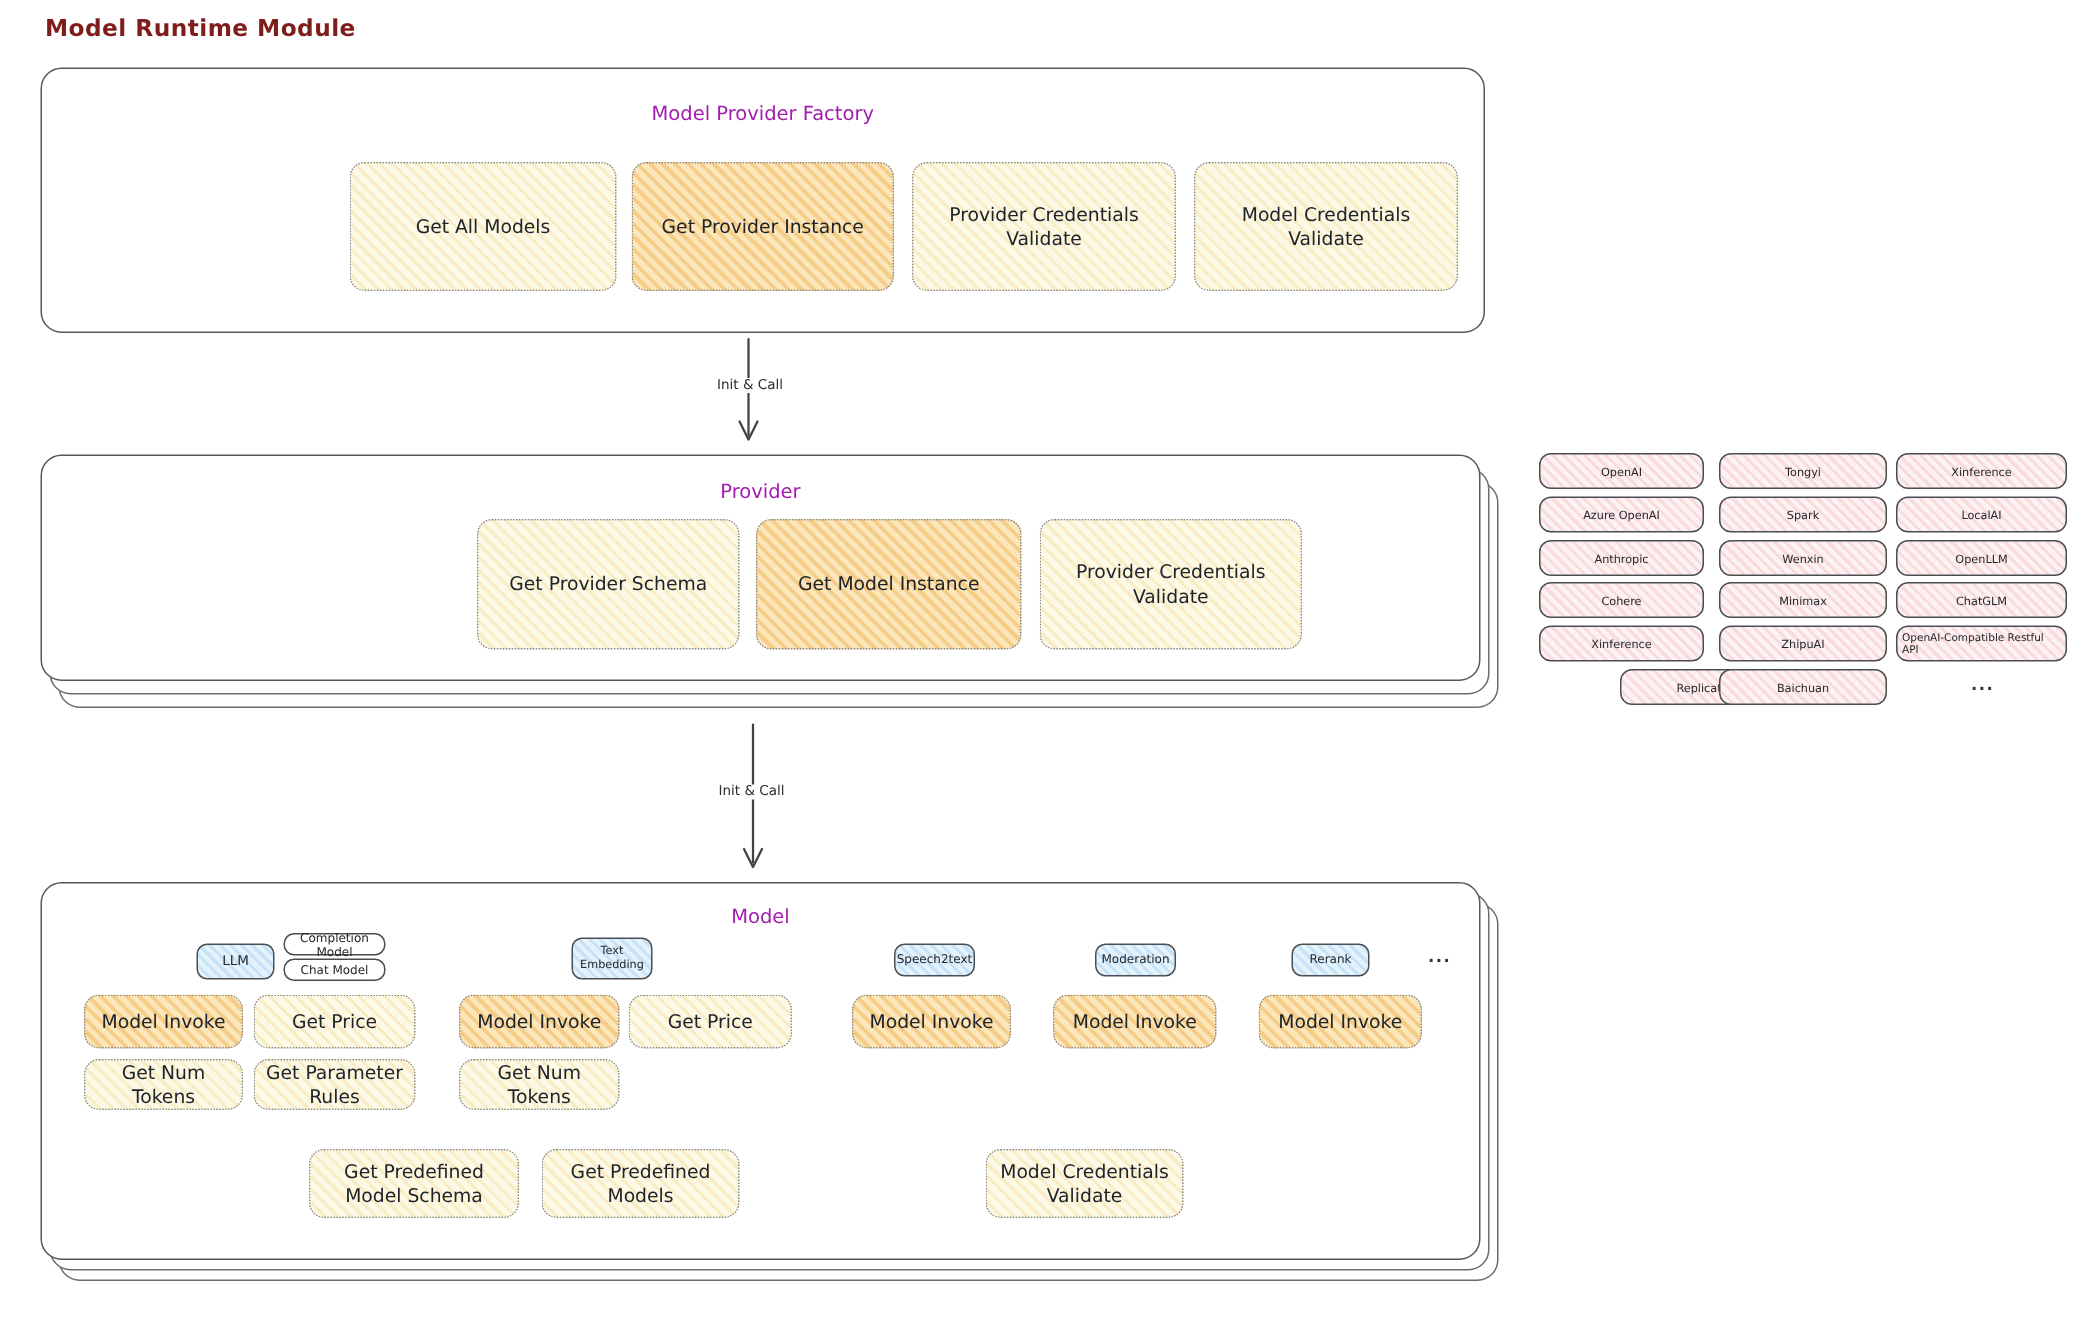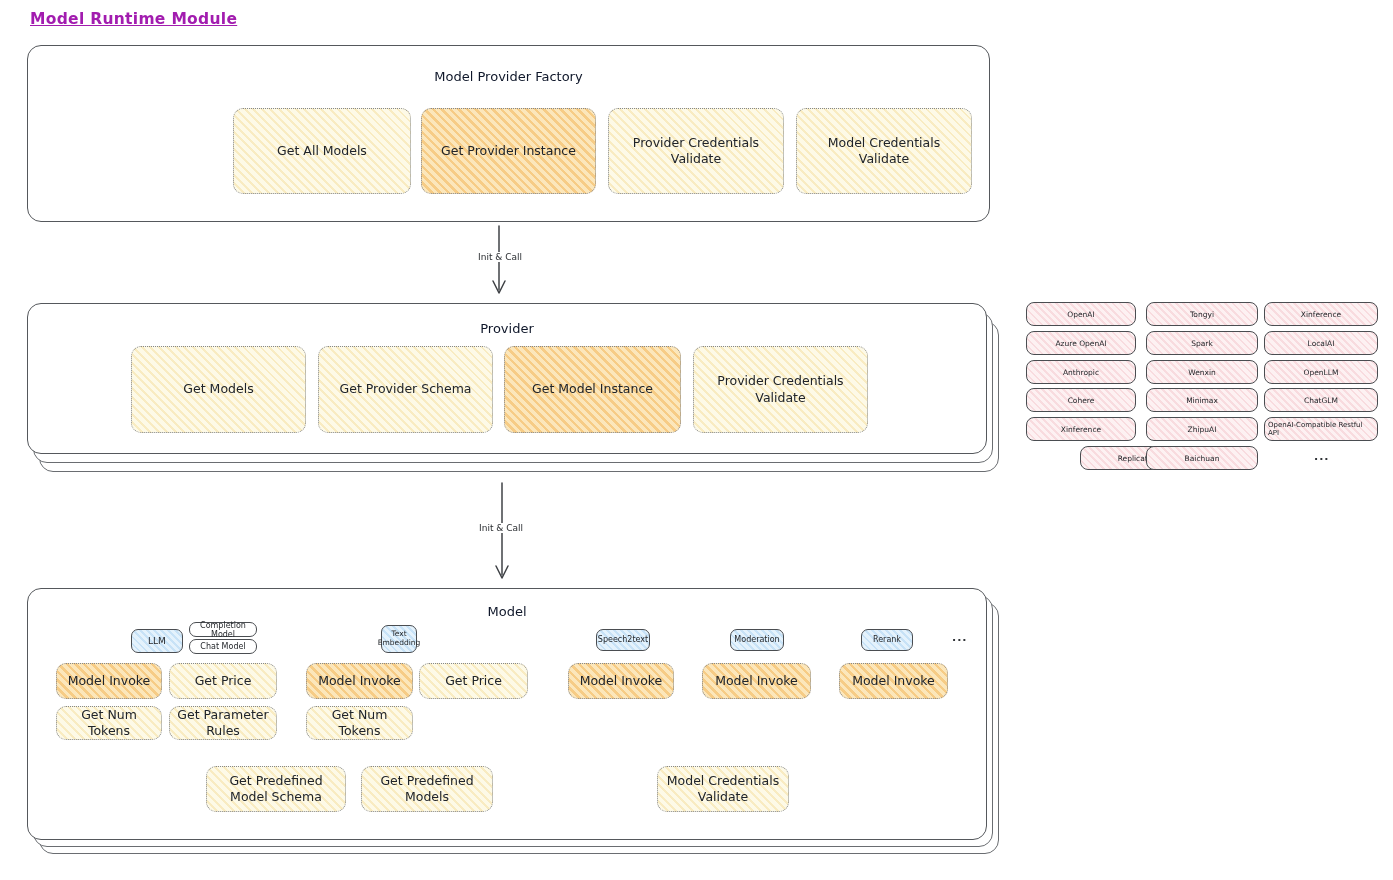--- a/index.html
+++ b/index.html
@@ -8,21 +8,21 @@
     font-family:"DejaVu Sans",sans-serif;color:#1d2025;
   }
   
   .frame{
     position:absolute;border:1.5px solid #55585c;border-radius:14px;background:#ffffff;
   }
   .stacklayer{
     position:absolute;border:1.4px solid #6a6d71;border-radius:14px;background:#ffffff;
   }
   .frame-title{
-    position:absolute;left:0;right:0;text-align:center;font-size:13px;color:#0f172a;
+    position:absolute;left:0;right:0;text-align:center;font-size:13px;color:#a21caf;
   }
   
   .node{
     position:absolute;display:flex;align-items:center;justify-content:center;
     text-align:center;border-radius:10px;font-size:12.5px;line-height:1.3;color:#20242a;
     padding:2px 6px;box-sizing:border-box;
   }
   .node-yellow{
     border:1.4px dotted #84878c;
     background:repeating-linear-gradient(45deg, rgba(241,214,130,0.38) 0px, rgba(241,214,130,0.38) 2px, rgba(253,249,231,0.92) 2px, rgba(253,249,231,0.92) 6px), #fdf9e9;
@@ -44,21 +44,21 @@
     border:1.3px solid #4a4d51;border-radius:7px;font-size:8px;line-height:1.15;color:#24272b;
     background:repeating-linear-gradient(45deg, rgba(150,200,238,0.38) 0px, rgba(150,200,238,0.38) 2px, rgba(228,242,252,0.92) 2px, rgba(228,242,252,0.92) 5px), #e6f2fc;
     box-sizing:border-box;padding:1px 3px;
   }
   .tab-white{
     position:absolute;display:flex;align-items:center;justify-content:center;text-align:center;
     border:1.2px solid #4a4d51;border-radius:7px;font-size:8px;color:#24272b;background:#ffffff;
     box-sizing:border-box;padding:0 3px;
   }
   
-  .page-title{position:absolute;left:30px;top:10px;font-size:15.5px;font-weight:bold;color:#a21caf;letter-spacing:0.3px;text-decoration:underline;}
+  .page-title{position:absolute;left:30px;top:10px;font-size:15.5px;font-weight:bold;color:#7f1d1d;letter-spacing:0.3px;}
   .arrow-label{
     position:absolute;transform:translateX(-50%);font-size:9px;color:#2a2d31;background:#ffffff;
     padding:0 4px;white-space:nowrap;z-index:5;
   }
   .dots{position:absolute;font-size:11px;font-weight:bold;color:#303337;letter-spacing:1px;}
   svg.arrow{position:absolute;overflow:visible;z-index:1;}
   svg.arrow line, svg.arrow path{stroke:#3f4246;stroke-width:1.5;fill:none;stroke-linecap:round;stroke-linejoin:round;}
 </style>
 </head>
 <body>
@@ -78,21 +78,20 @@
   <svg class="arrow" style="left:489px;top:226px;" width="20" height="70">
     <line x1="10" y1="0" x2="10" y2="64"></line>
     <path d="M4 55 L10 67 L16 55"></path>
   </svg>
   <div class="arrow-label" style="left:500px;top:252px;">Init &amp; Call</div>
 
   <div class="stacklayer" style="left:39px;top:321px;width:958px;height:149px;"></div>
   <div class="stacklayer" style="left:33px;top:312px;width:958px;height:149px;"></div>
   <div class="frame" style="left:27px;top:303px;width:958px;height:149px;">
     <div class="frame-title" style="top:17px;">Provider</div>
-    <div class="node node-yellow" style="left:103px;top:42px;width:175px;height:87px;">Get Models</div>
     <div class="node node-yellow" style="left:290px;top:42px;width:175px;height:87px;">Get Provider Schema</div>
     <div class="node node-orange" style="left:476px;top:42px;width:177px;height:87px;">Get Model Instance</div>
     <div class="node node-yellow" style="left:665px;top:42px;width:175px;height:87px;">Provider Credentials Validate</div>
   </div>
 
   <div class="pink" style="left:1026px;top:302px;width:110px;height:24px;">OpenAI</div>
   <div class="pink" style="left:1026px;top:331px;width:110px;height:24px;">Azure OpenAI</div>
   <div class="pink" style="left:1026px;top:360px;width:110px;height:24px;">Anthropic</div>
   <div class="pink" style="left:1026px;top:388px;width:110px;height:24px;">Cohere</div>
   <div class="pink" style="left:1026px;top:417px;width:110px;height:24px;">Xinference</div>
@@ -119,21 +118,21 @@
   <div class="arrow-label" style="left:501px;top:523px;">Init &amp; Call</div>
 
   <div class="stacklayer" style="left:39px;top:602px;width:958px;height:250px;"></div>
   <div class="stacklayer" style="left:33px;top:595px;width:958px;height:250px;"></div>
   <div class="frame" style="left:27px;top:588px;width:958px;height:250px;">
     <div class="frame-title" style="top:15px;">Model</div>
 
     <div class="tab-blue" style="left:103px;top:40px;width:52px;height:24px;font-size:9px;">LLM</div>
     <div class="tab-white" style="left:161px;top:33px;width:68px;height:15px;">Completion Model</div>
     <div class="tab-white" style="left:161px;top:50px;width:68px;height:15px;">Chat Model</div>
-    <div class="tab-blue" style="left:353px;top:36px;width:36px;height:28px;font-size:7.5px;">Text Embedding</div>
+    <div class="tab-blue" style="left:353px;top:36px;width:54px;height:28px;font-size:7.5px;">Text Embedding</div>
     <div class="tab-blue" style="left:568px;top:40px;width:54px;height:22px;">Speech2text</div>
     <div class="tab-blue" style="left:702px;top:40px;width:54px;height:22px;">Moderation</div>
     <div class="tab-blue" style="left:833px;top:40px;width:52px;height:22px;">Rerank</div>
     <div class="dots" style="left:924px;top:42px;">...</div>
 
     <div class="node node-orange" style="left:28px;top:74px;width:106px;height:36px;">Model Invoke</div>
     <div class="node node-yellow" style="left:141px;top:74px;width:108px;height:36px;">Get Price</div>
     <div class="node node-orange" style="left:278px;top:74px;width:107px;height:36px;">Model Invoke</div>
     <div class="node node-yellow" style="left:391px;top:74px;width:109px;height:36px;">Get Price</div>
     <div class="node node-orange" style="left:540px;top:74px;width:106px;height:36px;">Model Invoke</div>

